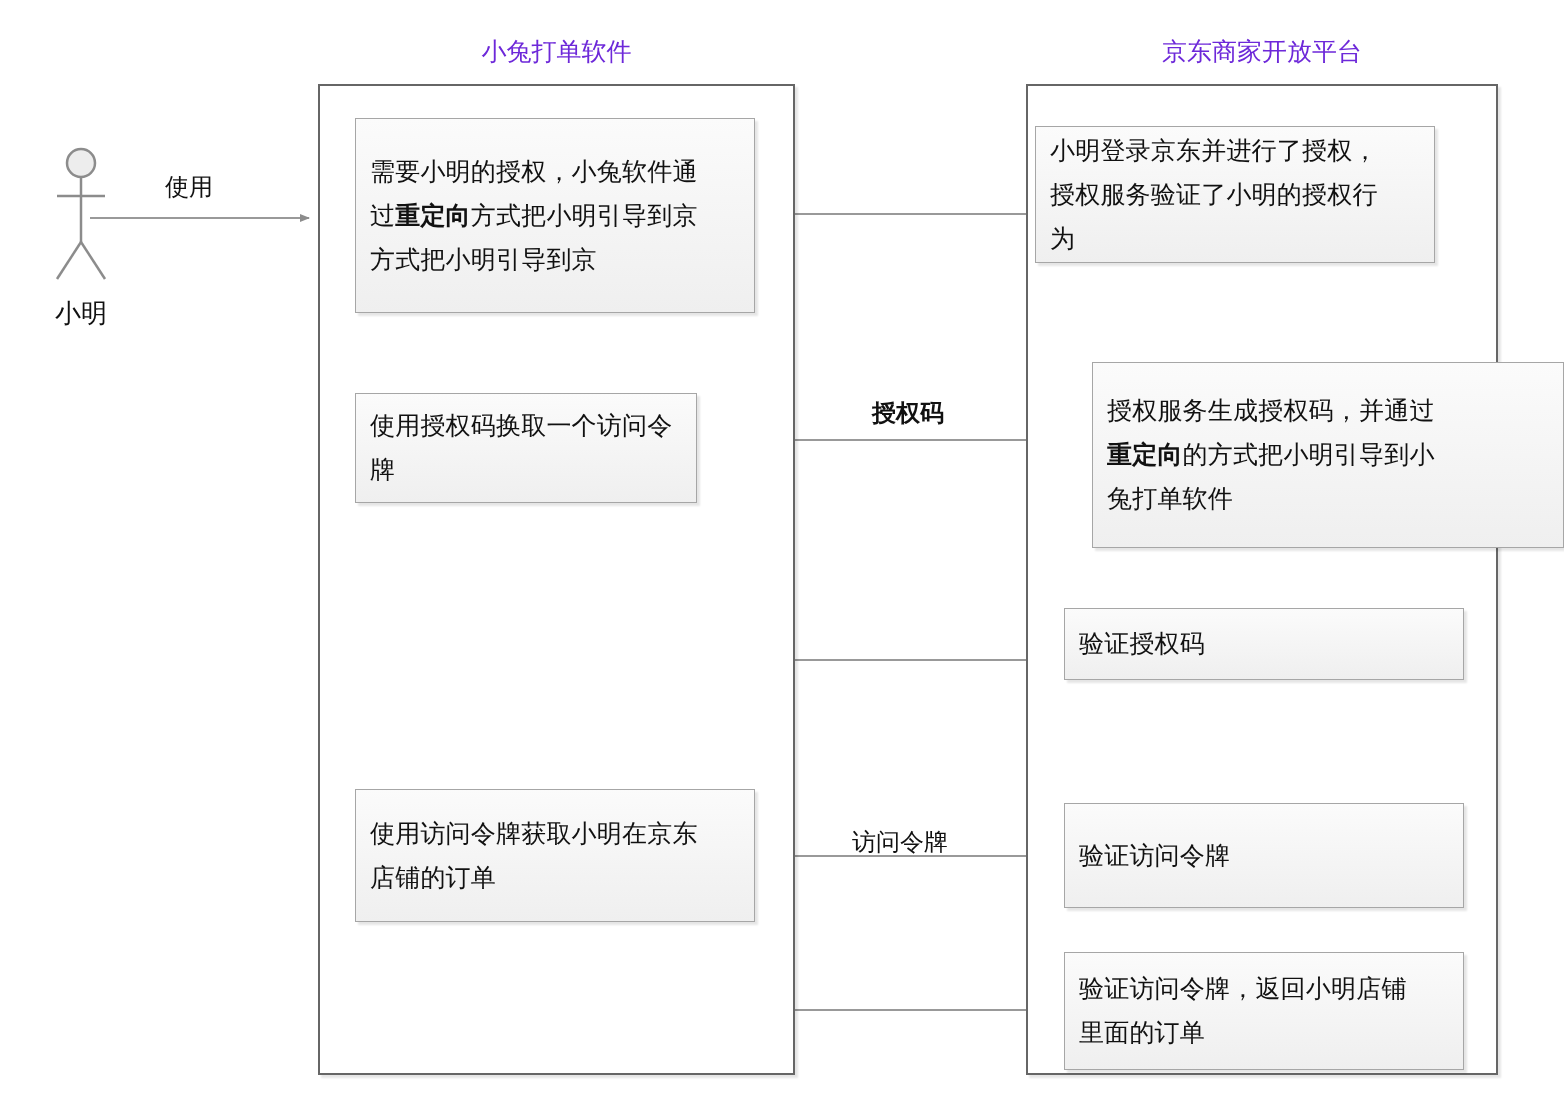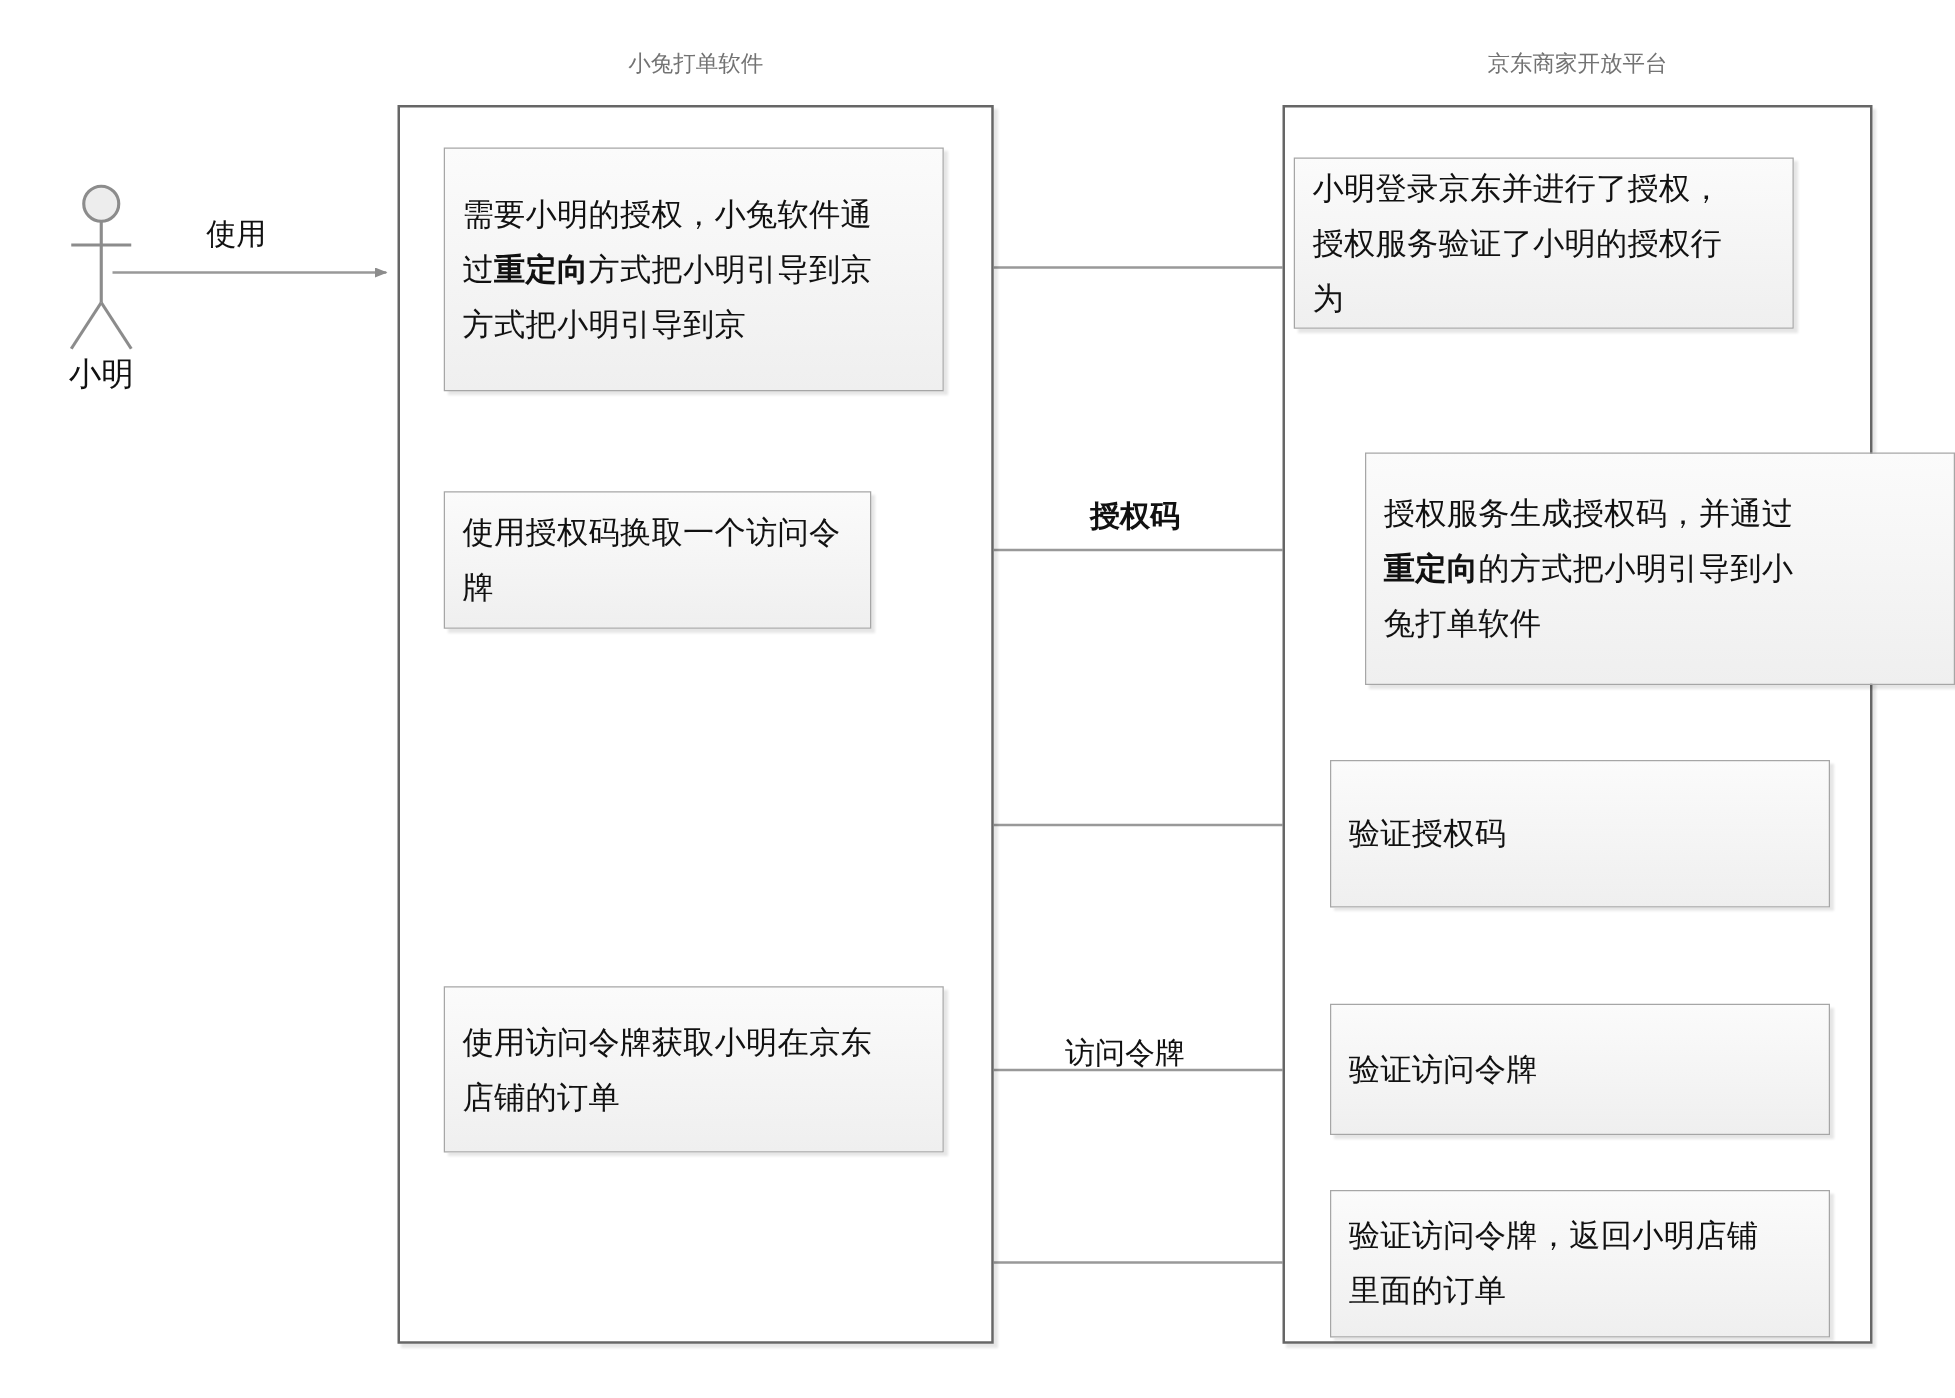--- a/index.html
+++ b/index.html
@@ -31,23 +31,23 @@
   .lane {
     position: absolute;
     border: 2px solid #666666;
     background: #ffffff;
     box-shadow: 3px 3px 2px rgba(0,0,0,0.10);
     box-sizing: border-box;
   }
   .lane-title {
     position: absolute;
     text-align: center;
-    font-size: 18px;
+    font-size: 25px;
     line-height: 32px;
-    color: #737373;
+    color: #6d28d9;
     white-space: nowrap;
   }
   
   .node {
     position: absolute;
     box-sizing: border-box;
     border: 1px solid #a6a6a6;
     background: linear-gradient(to bottom, #fbfbfb 0%, #efefef 100%);
     box-shadow: 3px 3px 2px rgba(0,0,0,0.10);
     display: flex;
@@ -118,21 +118,21 @@
      right_4 (vertical) --&gt;
     <line x1="1256" y1="712" x2="1256" y2="797" stroke="#999999" stroke-width="2" marker-end="url(#arrow)"></line>
 
      left_3 --&gt;
     <line x1="1063" y1="856" x2="765" y2="856" stroke="#999999" stroke-width="2" marker-end="url(#arrow)"></line>
 
      right_5 (elbow: down then right) --&gt;
     <polyline points="555,922 555,1010 1056,1010" fill="none" stroke="#999999" stroke-width="2" marker-end="url(#arrow)"></polyline>
   </svg>
 
-  <div class="actor-label" style="left:36px; top:285px; width:90px;font-family:Liberation Mono, monospace;">小明</div>
+  <div class="actor-label" style="left:36px; top:297px; width:90px;">小明</div>
 
   <div class="lane-title" style="left:318px; top:36px; width:477px;">小兔打单软件</div>
   <div class="lane-title" style="left:1026px; top:36px; width:472px;">京东商家开放平台</div>
 
   <div class="lane" style="left:318px; top:84px; width:477px; height:991px;"></div>
   <div class="lane" style="left:1026px; top:84px; width:472px; height:991px;"></div>
 
   <div class="node" style="left:355px; top:118px; width:400px; height:195px;">
     <span class="txt">
       <span>需要小明的授权，小兔软件通</span><br>
@@ -163,21 +163,21 @@
   </div>
 
   <div class="node" style="left:1092px; top:362px; width:472px; height:186px;">
     <span class="txt">
       <span>授权服务生成授权码，并通过</span><br>
       <b>重定向</b><span>的方式把小明引导到小</span><br>
       <span>兔打单软件</span>
     </span>
   </div>
 
-  <div class="node" style="left:1064px; top:608px; width:400px; height:118px;">
+  <div class="node" style="left:1064px; top:608px; width:400px; height:72px;">
     <span class="txt">
       <span>验证授权码</span>
     </span>
   </div>
 
   <div class="node" style="left:1064px; top:803px; width:400px; height:105px;">
     <span class="txt">
       <span>验证访问令牌</span>
     </span>
   </div>

